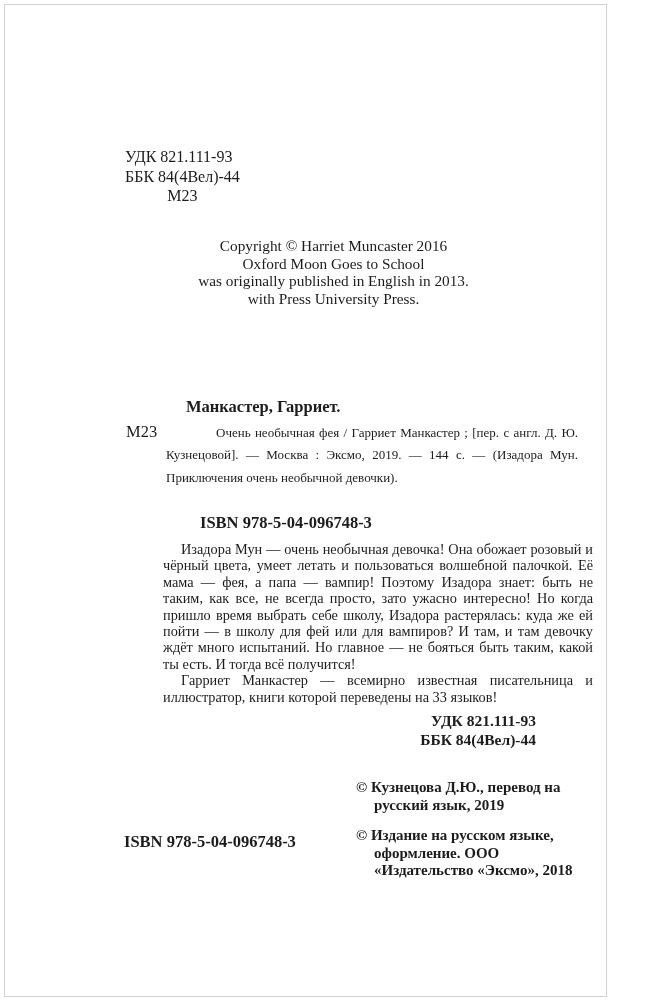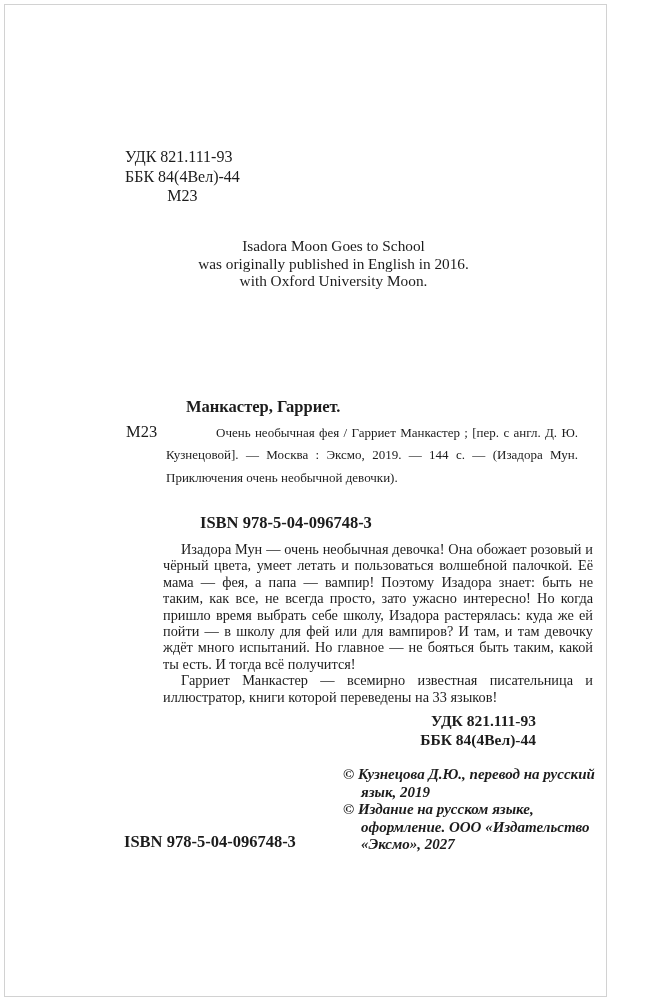--- a/index.html
+++ b/index.html
@@ -105,24 +105,23 @@
   .copyrights {
     position: absolute;
     left: 343px;
     top: 766px;
     width: 255px;
     font-weight: bold;
     font-size: 15px;
     line-height: 17.6px;
   }
   .copyrights p {
-    margin: 0;
+    margin: 13px;
     padding-left: 18px;
     text-indent: -18px;
-    font-style: italic;
   }
   .isbn-bottom {
     position: absolute;
     left: 124px;
     top: 832px;
     font-weight: bold;
     font-size: 16.5px;
   }
 </style>
 </head>
@@ -131,23 +130,24 @@
 <div class="page">
   <div class="frame"></div>
 
   <div class="top-codes">
     <div>УДК 821.111-93</div>
     <div>ББК 84(4Вел)-44</div>
     <div class="code-center">М23</div>
   </div>
 
   <div class="copyright-en">
-    <div>Isadora Moon Goes to School</div>
-    <div>was originally published in English in 2016.</div>
-    <div>with Oxford University Moon.</div>
+    <div>Copyright © Harriet Muncaster 2016</div>
+    <div>Oxford Moon Goes to School</div>
+    <div>was originally published in English in 2013.</div>
+    <div>with Press University Press.</div>
   </div>
 
   <div class="author-heading">Манкастер, Гарриет.</div>
 
   <div class="m23-margin">М23</div>
 
   <p class="catalog-entry">Очень необычная фея / Гарриет Манкастер ; [пер. с англ. Д. Ю. Кузнецовой]. — Москва : Эксмо, 2019. — 144 с. — (Изадора Мун. Приключения очень необычной девочки).</p>
 
   <div class="isbn-mid">ISBN 978-5-04-096748-3</div>
 
@@ -156,17 +156,17 @@
     <p>Гарриет Манкастер — всемирно известная писательница и иллюстратор, книги которой переведены на 33 языков!</p>
   </div>
 
   <div class="codes-right">
     <div>УДК 821.111-93</div>
     <div>ББК 84(4Вел)-44</div>
   </div>
 
   <div class="copyrights">
     <p>© Кузнецова Д.Ю., перевод на русский язык, 2019</p>
-    <p>© Издание на русском языке, оформление. ООО «Издательство «Эксмо», 2027</p>
+    <p>© Издание на русском языке, оформление. ООО «Издательство «Эксмо», 2018</p>
   </div>
 
   <div class="isbn-bottom">ISBN 978-5-04-096748-3</div>
 </div>
 
 </body></html>

